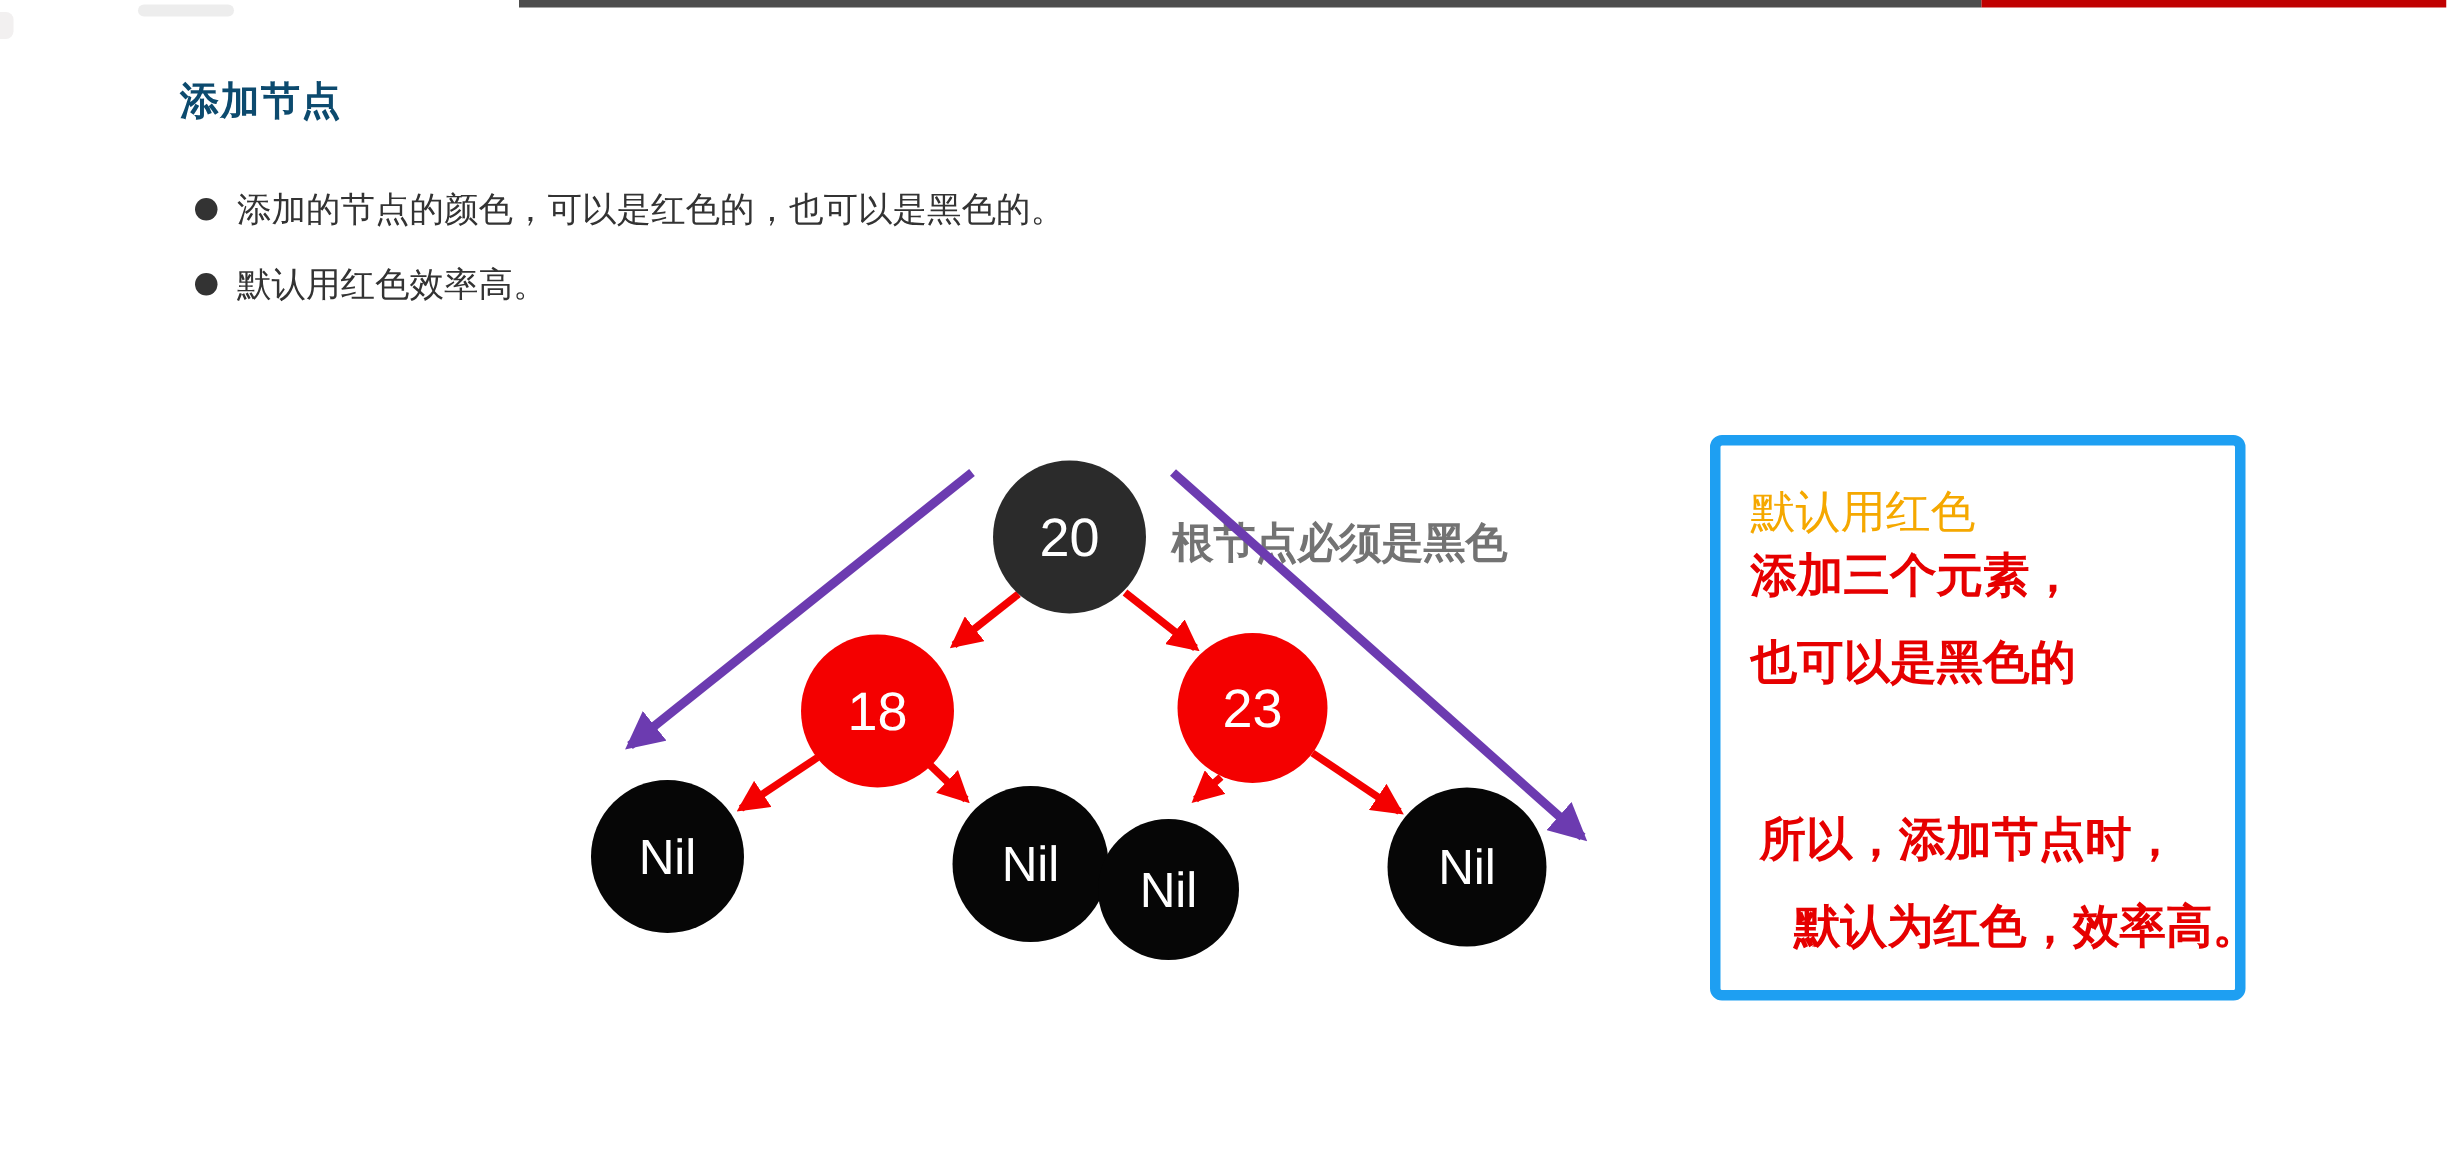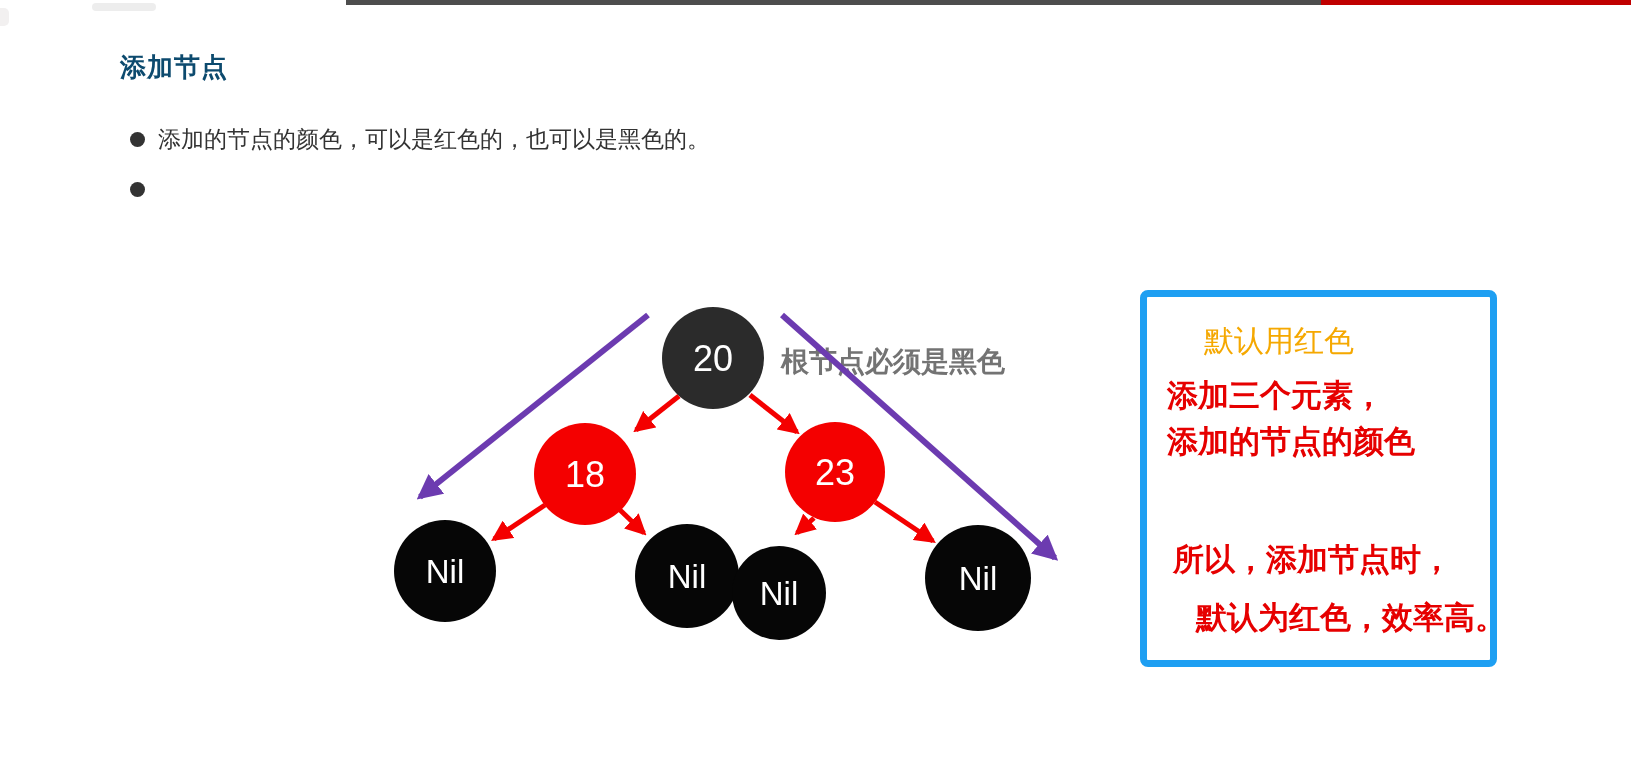--- a/index.html
+++ b/index.html
@@ -46,22 +46,22 @@
     font-size: 28px; font-weight: 700; color: #737373; white-space: nowrap;
   }
   
   .note-box {
     position: absolute; left: 1140px; top: 290px;
     width: 343px; height: 363px;
     border: 7px solid #1e9ff2; border-radius: 8px;
     background: #ffffff;
   }
   .box-line { position: absolute; white-space: nowrap; font-weight: 700; font-size: 31px; color: #e60000; }
-  .box-line.l0 { top: 24px;  left: 20px; font-weight: 400; font-size: 30px; color: #f5a800; margin-left: 37px; }
-  .box-line.l1 { top: 78px;  left: 20px; }
+  .box-line.l0 { top: 24px;  left: 20px; font-weight: 400; font-size: 30px; color: #f5a800; }
+  .box-line.l1 { top: 66px;  left: 20px; }
   .box-line.l2 { top: 124px; left: 20px; }
   .box-line.l3 { top: 242px; left: 26px; }
   .box-line.l4 { top: 300px; left: 20px; margin-left: 29px; }
 </style>
 </head>
 <body>
 
 <div class="topbar topbar-dark"></div>
 <div class="topbar topbar-red"></div>
 <div class="smudge"></div>
@@ -69,20 +69,21 @@
 
 <h1 class="page-title">添加节点</h1>
 
 <ul class="bullets">
   <li class="bullet-row">
     <span class="bullet-dot"></span>
     <span class="bullet-text">添加的节点的颜色，可以是红色的，也可以是黑色的。</span>
   </li>
   <li class="bullet-row">
     <span class="bullet-dot"></span>
+    <span class="bullet-text">默认用红色效率高。</span>
   </li>
 </ul>
 
 <div class="root-annotation">根节点必须是黑色</div>
 
 <svg class="tree-svg" width="1631" height="779" viewBox="0 0 1631 779">
   <defs>
     <marker id="arrow-red" viewBox="0 0 6 6" markerWidth="4.2" markerHeight="4.2" refX="5" refY="3" orient="auto" markerUnits="strokeWidth">
       <path d="M0,0 L6,3 L0,6 z" fill="#f40000"></path>
     </marker>
@@ -119,16 +120,16 @@
   <circle cx="779" cy="593" r="47" fill="#060606"></circle>
   <text class="node-label nil" x="779" y="593" dy="0.35em">Nil</text>
 
   <circle cx="978" cy="578" r="53" fill="#060606"></circle>
   <text class="node-label nil" x="978" y="578" dy="0.35em">Nil</text>
 </svg>
 
 <div class="note-box">
   <div class="box-line l0">默认用红色</div>
   <div class="box-line l1">添加三个元素，</div>
-  <div class="box-line l2">添加的节点的颜色</div>
+  <div class="box-line l2">也可以是黑色的</div>
   <div class="box-line l3">所以，添加节点时，</div>
   <div class="box-line l4">默认为红色，效率高。</div>
 </div>
 
 </body></html>

